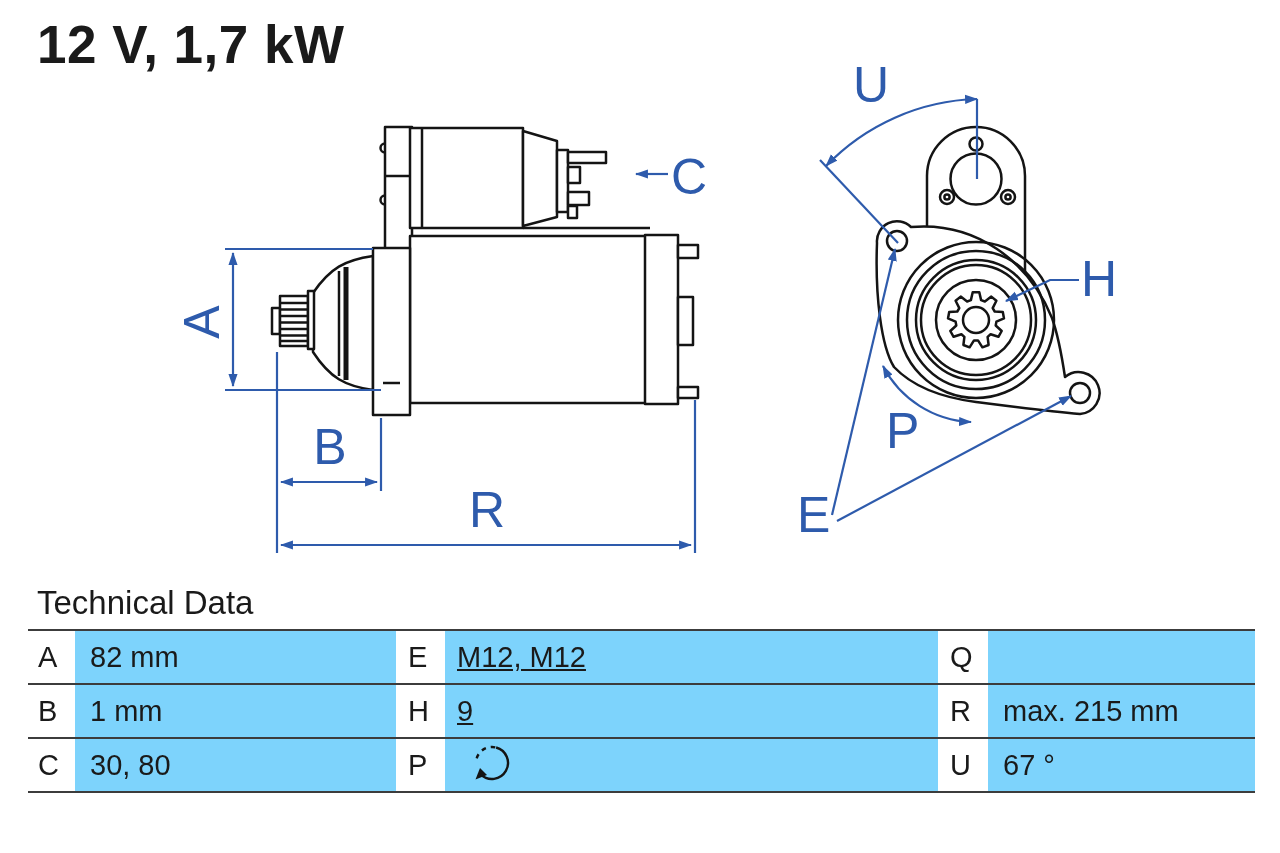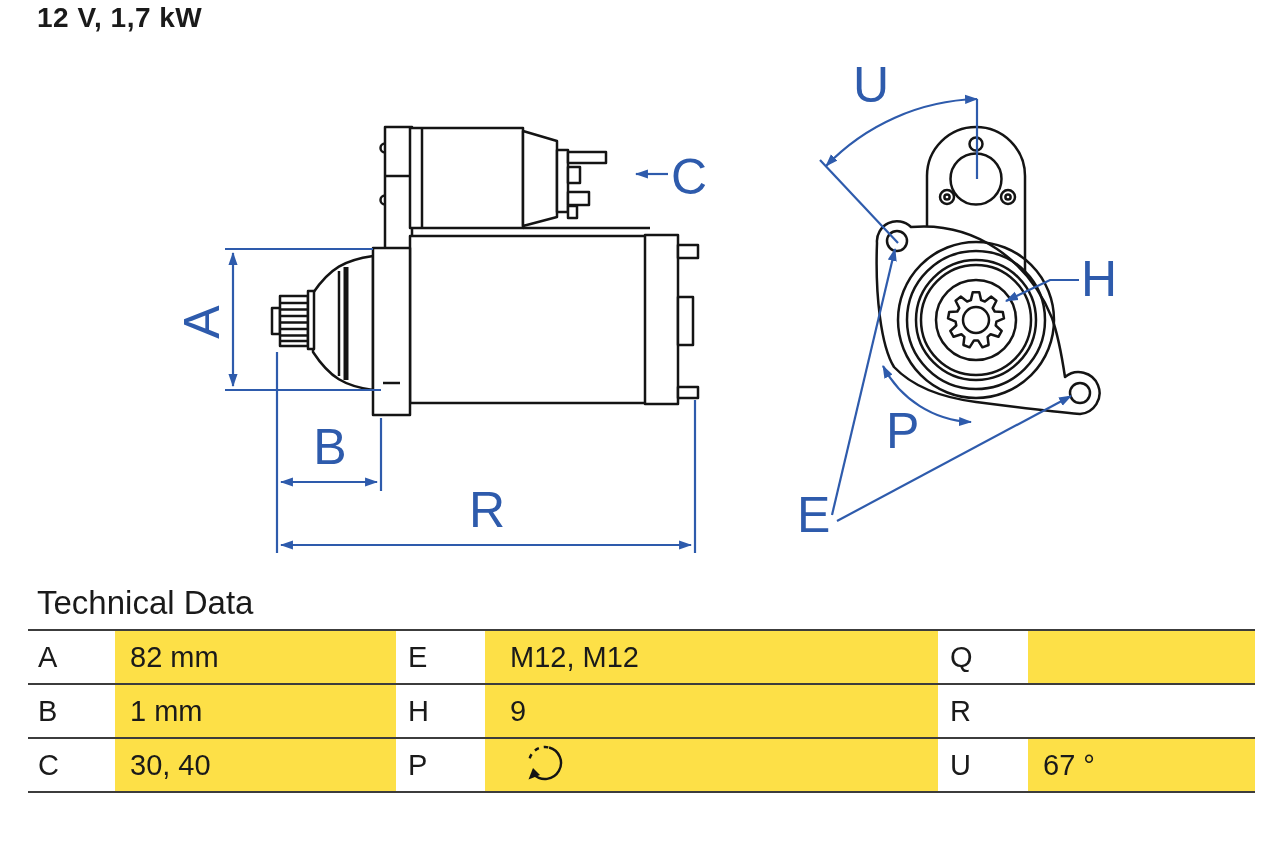--- a/index.html
+++ b/index.html
@@ -6,22 +6,22 @@
   html, body { margin: 0; padding: 0; }
   body {
     width: 1280px; height: 853px;
     position: relative;
     background: #ffffff;
     font-family: "Liberation Sans", "DejaVu Sans", sans-serif;
     color: #1a1a1a;
     overflow: hidden;
   }
   .title {
-    position: absolute; left: 37px; top: 2px;
-    font-size: 28px; font-weight: 700; letter-spacing: 0.5px; text-align: center;
+    position: absolute; left: 37px; top: 14px;
+    font-size: 53px; font-weight: 700; letter-spacing: 0.5px; text-align: center;
   }
   .heading {
     position: absolute; left: 37px; top: 584px;
     font-size: 33px; font-weight: 400;
   }
   svg.drawing { position: absolute; left: 0; top: 0; }
 
   
   .blk  { fill: #ffffff; stroke: #141414; stroke-width: 2.5; stroke-linejoin: round; }
   .blkl { fill: none;    stroke: #141414; stroke-width: 2.5; stroke-linejoin: round; }
@@ -39,22 +39,22 @@
   }
   .row {
     display: grid;
     grid-template-columns: 47px 321px 49px 493px 50px 267px;
     height: 54px;
     border-bottom: 2px solid #3c3c3c;
   }
   .cell { display: flex; align-items: center; font-size: 29px; overflow: hidden; }
   .lab  { background: #ffffff; padding-left: 10px; }
   .lab.c2, .lab.c3 { padding-left: 12px; }
-  .val  { background: #fde047; padding-left: 15px; margin-left: 40px; }
-  .val.c2 { padding-left: 25px; }
+  .val  { background: #7dd3fc; padding-left: 15px; }
+  .val.c2 { padding-left: 12px; text-decoration: underline; }
   .rot-icon { margin-left: 10px; flex: none; }
 </style>
 </head>
 <body>
 
 <div class="title">12 V, 1,7 kW</div>
 
 <svg class="drawing" width="1280" height="580" viewBox="0 0 1280 580">
   <defs>
     <marker id="arw" viewBox="0 0 12 10" markerWidth="13" markerHeight="11" refX="11" refY="5" orient="auto-start-reverse" markerUnits="userSpaceOnUse">
@@ -183,24 +183,25 @@
     <div class="cell val c2">M12, M12</div>
     <div class="cell lab c3">Q</div>
     <div class="cell val c3"></div>
   </div>
   <div class="row">
     <div class="cell lab c1">B</div>
     <div class="cell val c1">1 mm</div>
     <div class="cell lab c2">H</div>
     <div class="cell val c2">9</div>
     <div class="cell lab c3">R</div>
+    <div class="cell val c3">max. 215 mm</div>
   </div>
   <div class="row">
     <div class="cell lab c1">C</div>
-    <div class="cell val c1">30, 40</div>
+    <div class="cell val c1">30, 80</div>
     <div class="cell lab c2">P</div>
     <div class="cell val c2">
       <svg class="rot-icon" width="46" height="42" viewBox="0 0 46 42">
         <path d="M9.7,14.3 A16,16 0 0 1 29.1,3.5" fill="none" stroke="#141414" stroke-width="2.4" stroke-dasharray="4.5 5"></path>
         <path d="M29.1,3.5 A16,16 0 1 1 13.7,30.3" fill="none" stroke="#141414" stroke-width="2.4"></path>
         <polygon points="8.5,35.5 20,31 13,24" fill="#141414"></polygon>
       </svg>
       <span></span>
     </div>
     <div class="cell lab c3">U</div>

